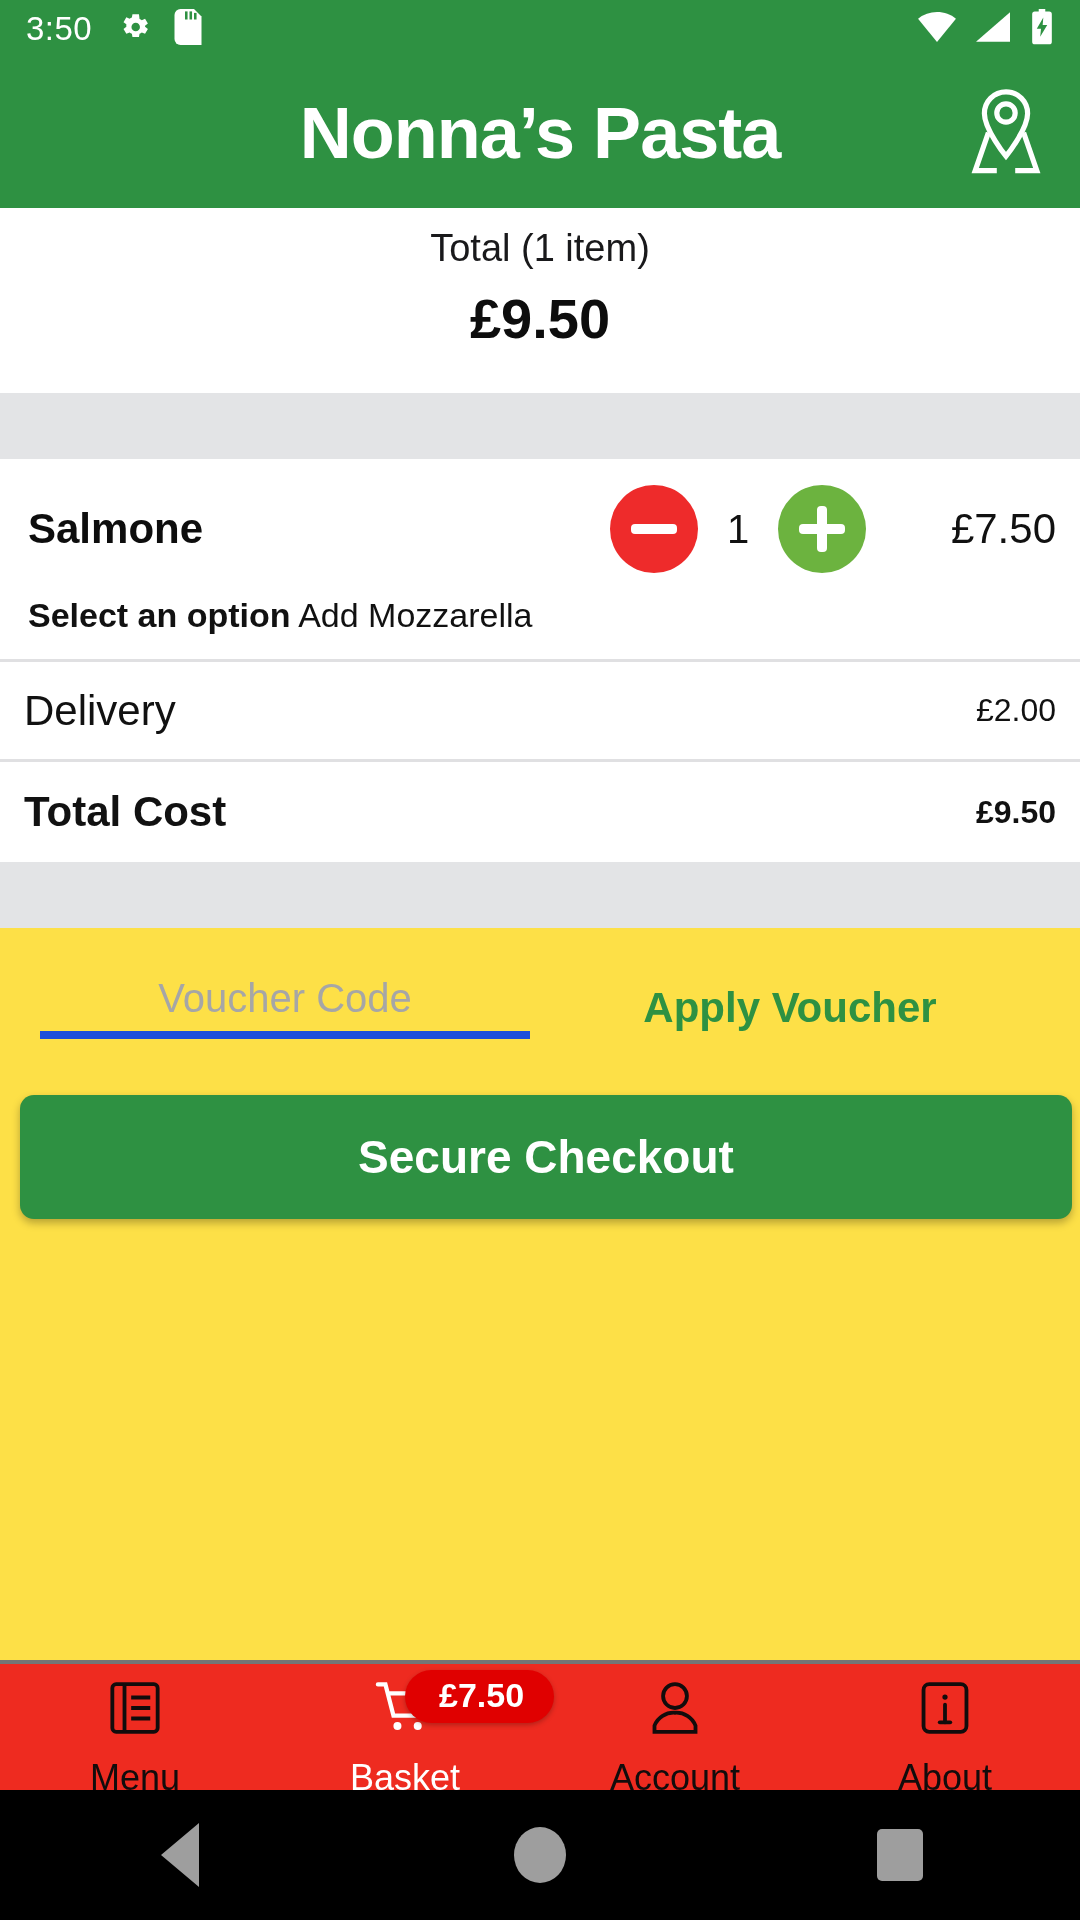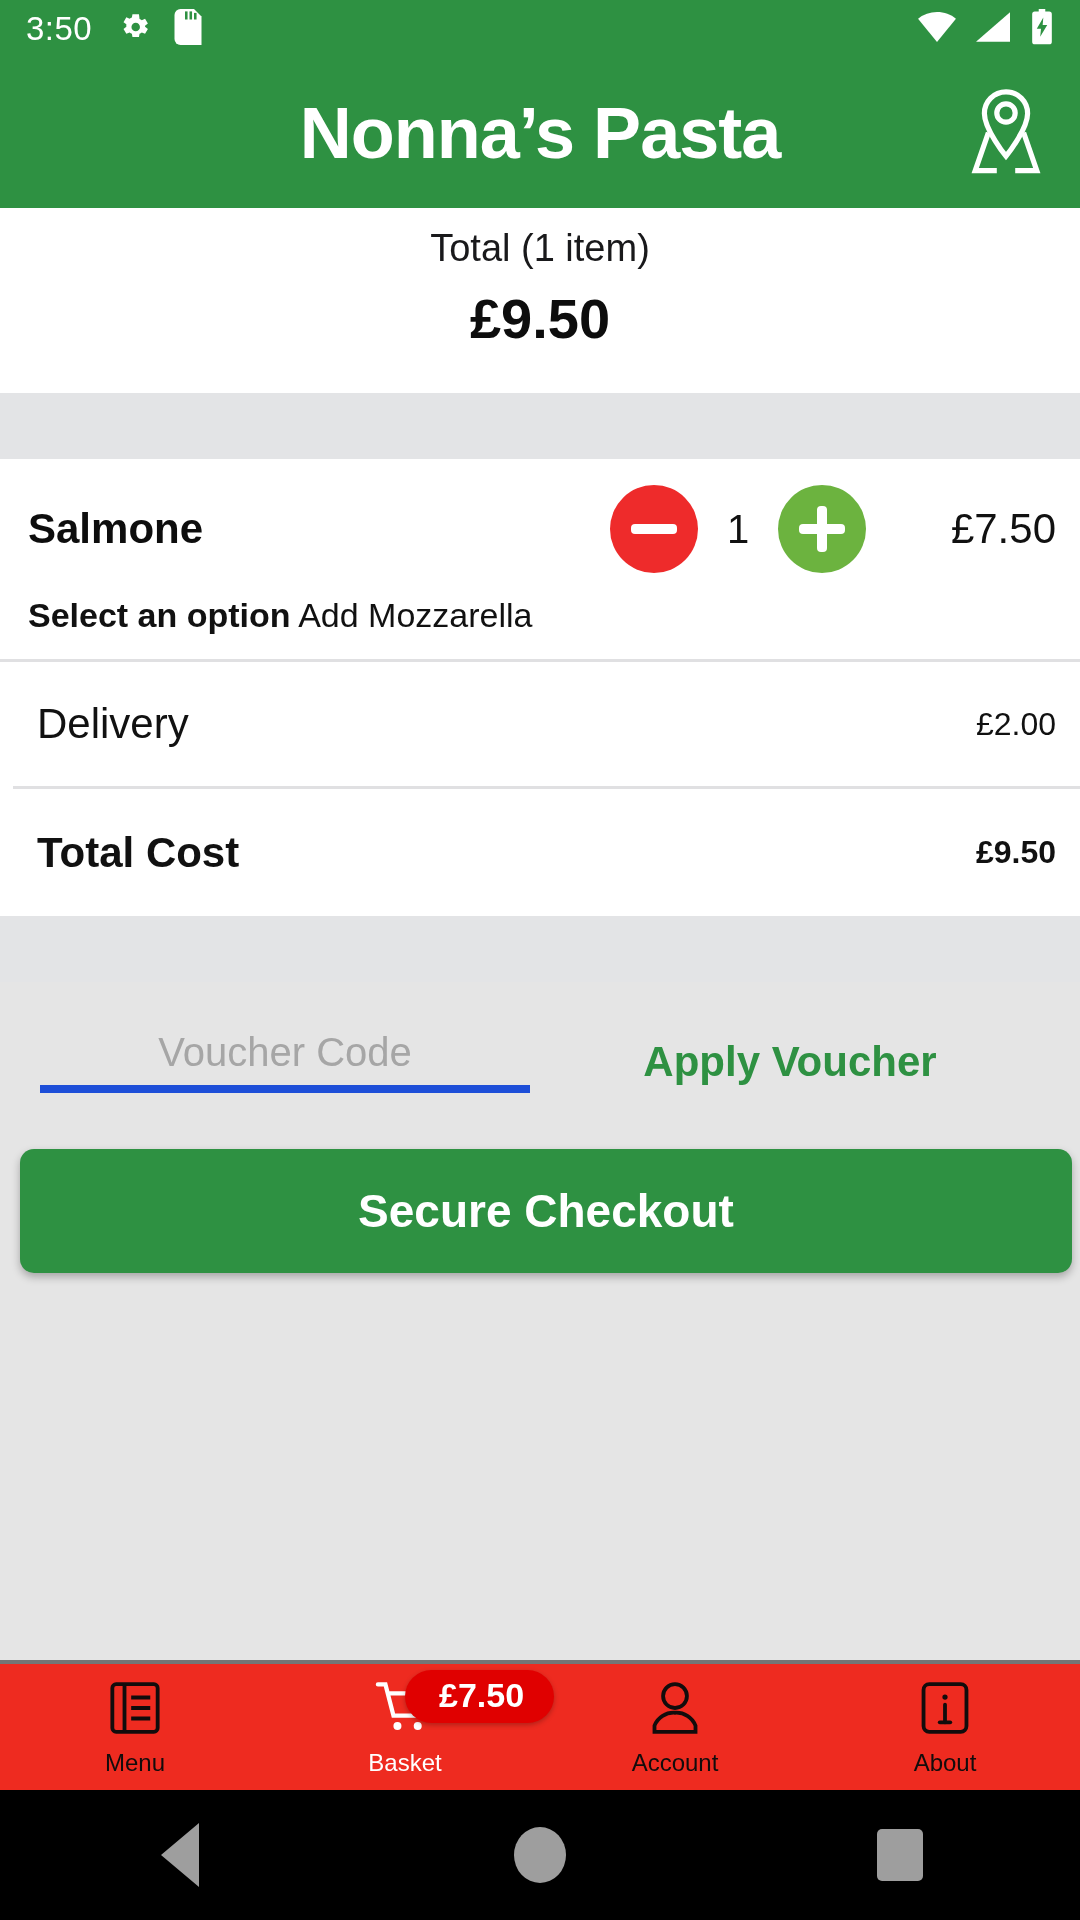--- a/index.html
+++ b/index.html
@@ -2,21 +2,21 @@
 <html><head>
 <meta charset="utf-8">
 <style>
   * { margin:0; padding:0; box-sizing:border-box; }
   html, body {
     width:1080px; height:1920px;
     background:#ffffff;
     font-family:"Liberation Sans", sans-serif;
     overflow:hidden;
   }
-  #screen { position:relative; width:1080px; height:1920px; background:#e5e5e5; }
+  #screen { position:relative; width:1080px; height:1920px; background:#fde047; }
 
   
   .statusbar {
     height:58px; background:#2E9142;
     display:flex; align-items:center;
     padding:0 26px; color:#fff;
   }
   .sb-time { font-size:33px; font-weight:400; letter-spacing:.5px; }
   .sb-left-icons { display:flex; align-items:center; gap:22px; margin-left:26px; }
   .sb-spacer { flex:1; }
@@ -87,22 +87,21 @@
     width:190px; text-align:right;
   }
   .item-option {
     margin-top:20px; font-size:34px; color:#111; line-height:1.3;
   }
   .item-option .opt-label { font-weight:700; }
   .item-option .opt-value { font-weight:400; }
 
   .line-row {
     display:flex; align-items:center; justify-content:space-between;
-    height:127px;
-    margin-left:13px;
+    height:100px;
   }
   .line-label { font-size:42px; color:#111; font-weight:400; }
   .line-value { font-size:32px; color:#111; font-weight:400; }
   .line-row.total .line-label,
   .line-row.total .line-value { font-weight:700; }
   .line-row.total { border-bottom:none; }
 
   
   .voucher {
     display:flex; align-items:center; padding:48px 30px 0 30px;
@@ -137,21 +136,21 @@
     position:absolute; left:0; bottom:130px; width:1080px; height:130px;
     background:#EE2B20;
     display:flex; align-items:flex-start;
     border-top:4px solid #757575;
   }
   .nav-item {
     flex:1; display:flex; flex-direction:column; align-items:center;
     padding-top:10px; position:relative; cursor:pointer;
   }
   .nav-icon { height:68px; display:flex; align-items:center; justify-content:center; }
-  .nav-label { font-size:24px; margin-top:8px; line-height:1.1; }
+  .nav-label { font-size:36px; margin-top:16px; line-height:1.1; }
   .nav-item.inactive .nav-label { color:#120c0c; }
   .nav-item.active   .nav-label { color:#ffffff; }
   .nav-badge {
     position:absolute; top:6px; left:50%;
     background:#E00000; color:#fff;
     font-size:34px; font-weight:700;
     border-radius:36px; padding:6px 30px 8px 34px;
     white-space:nowrap; z-index:3;
     box-shadow:0 2px 5px rgba(0,0,0,.25);
   }

